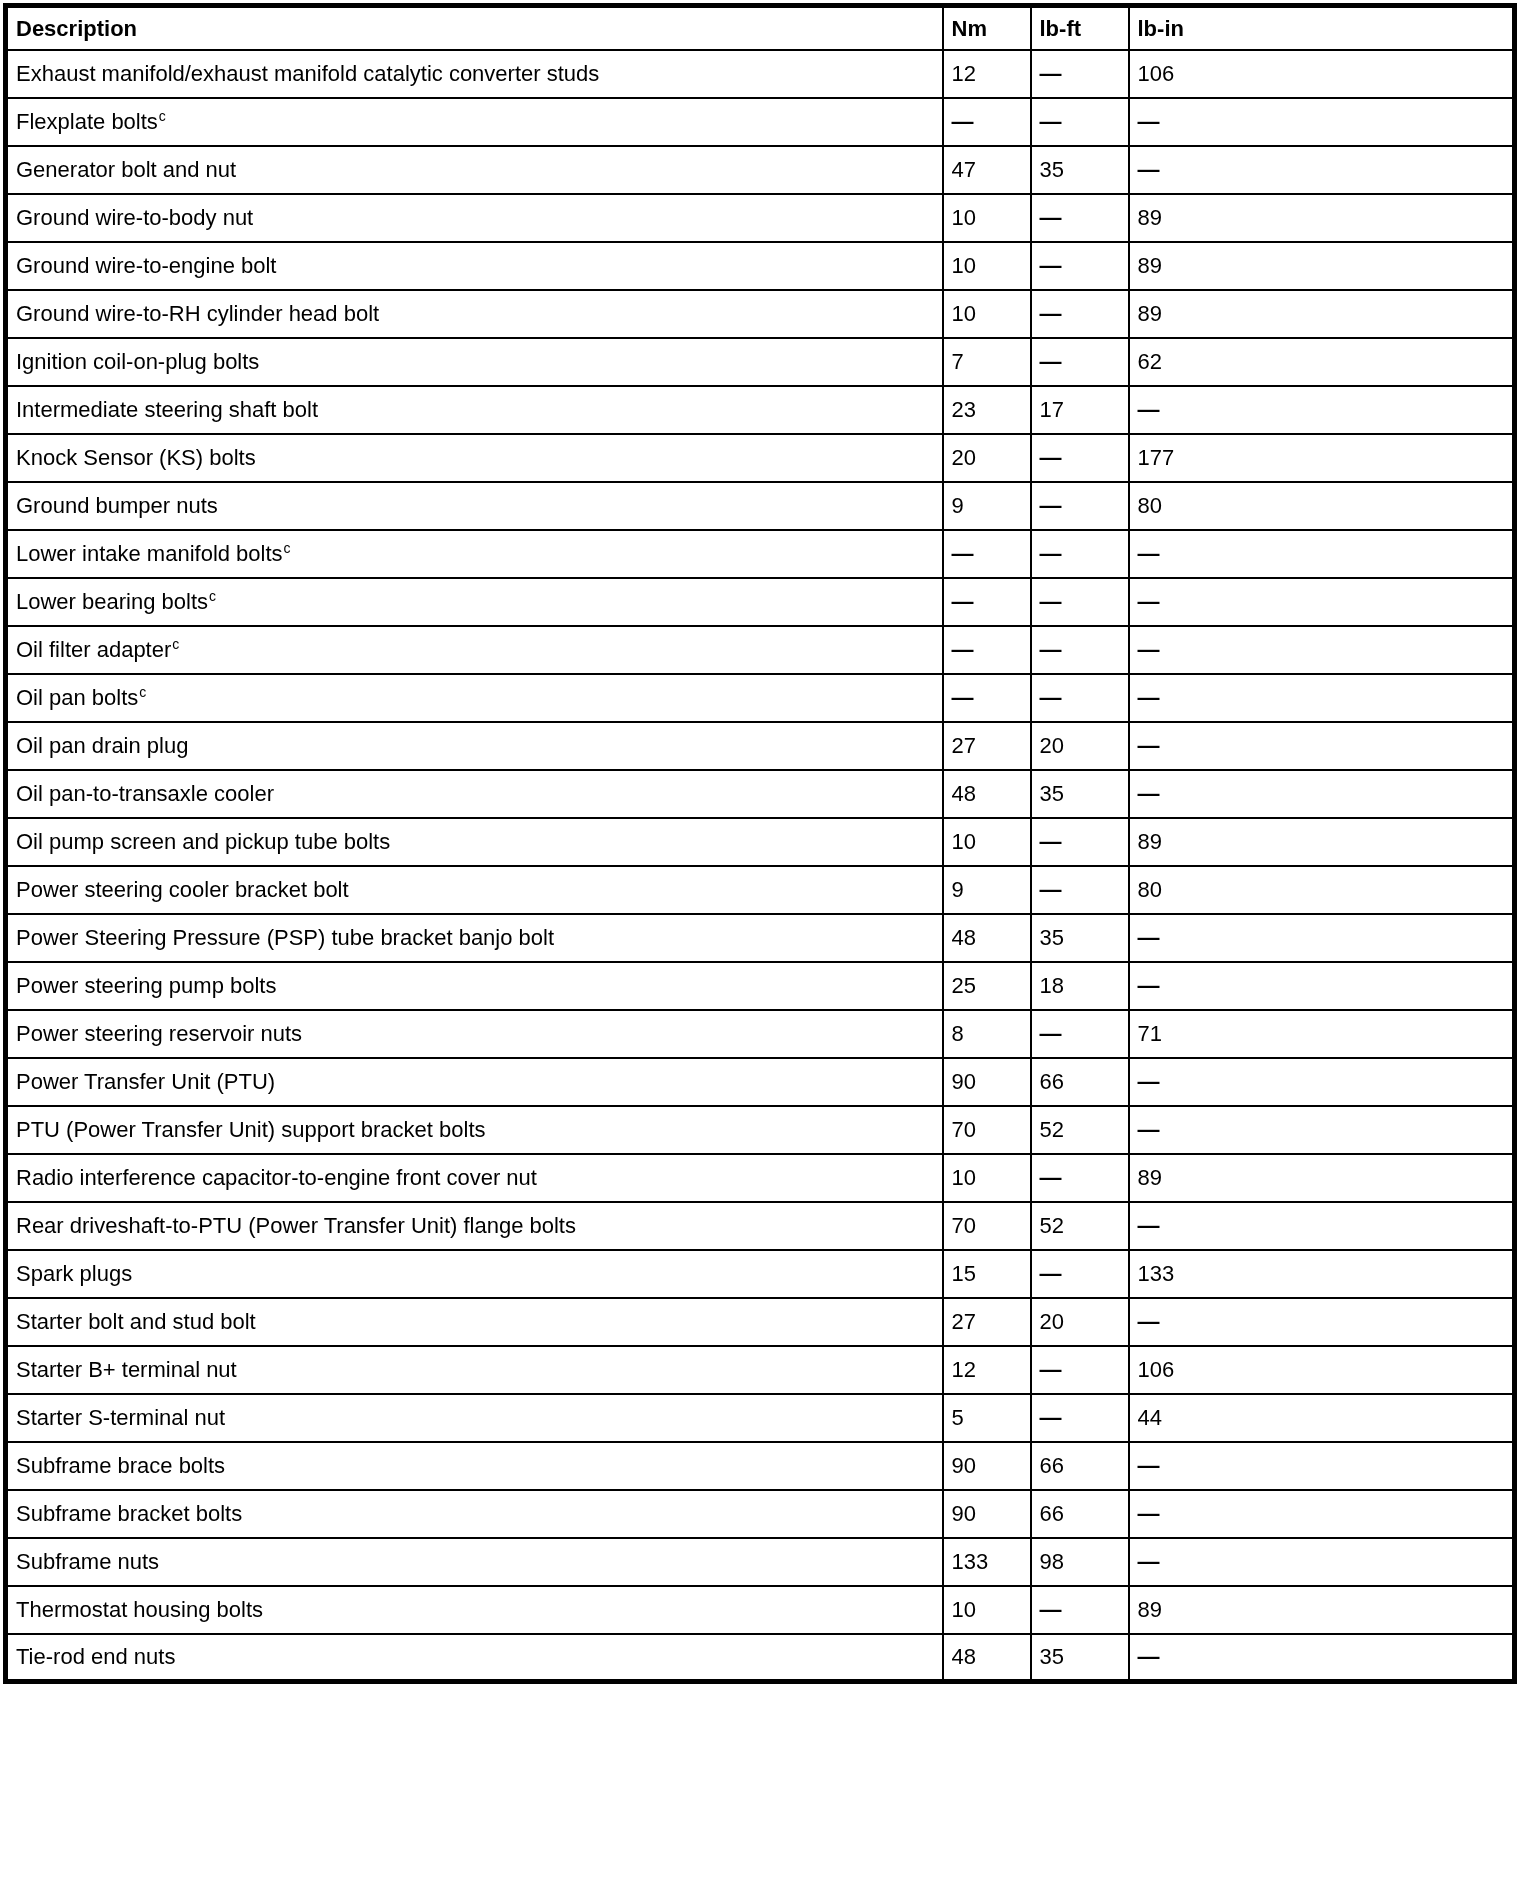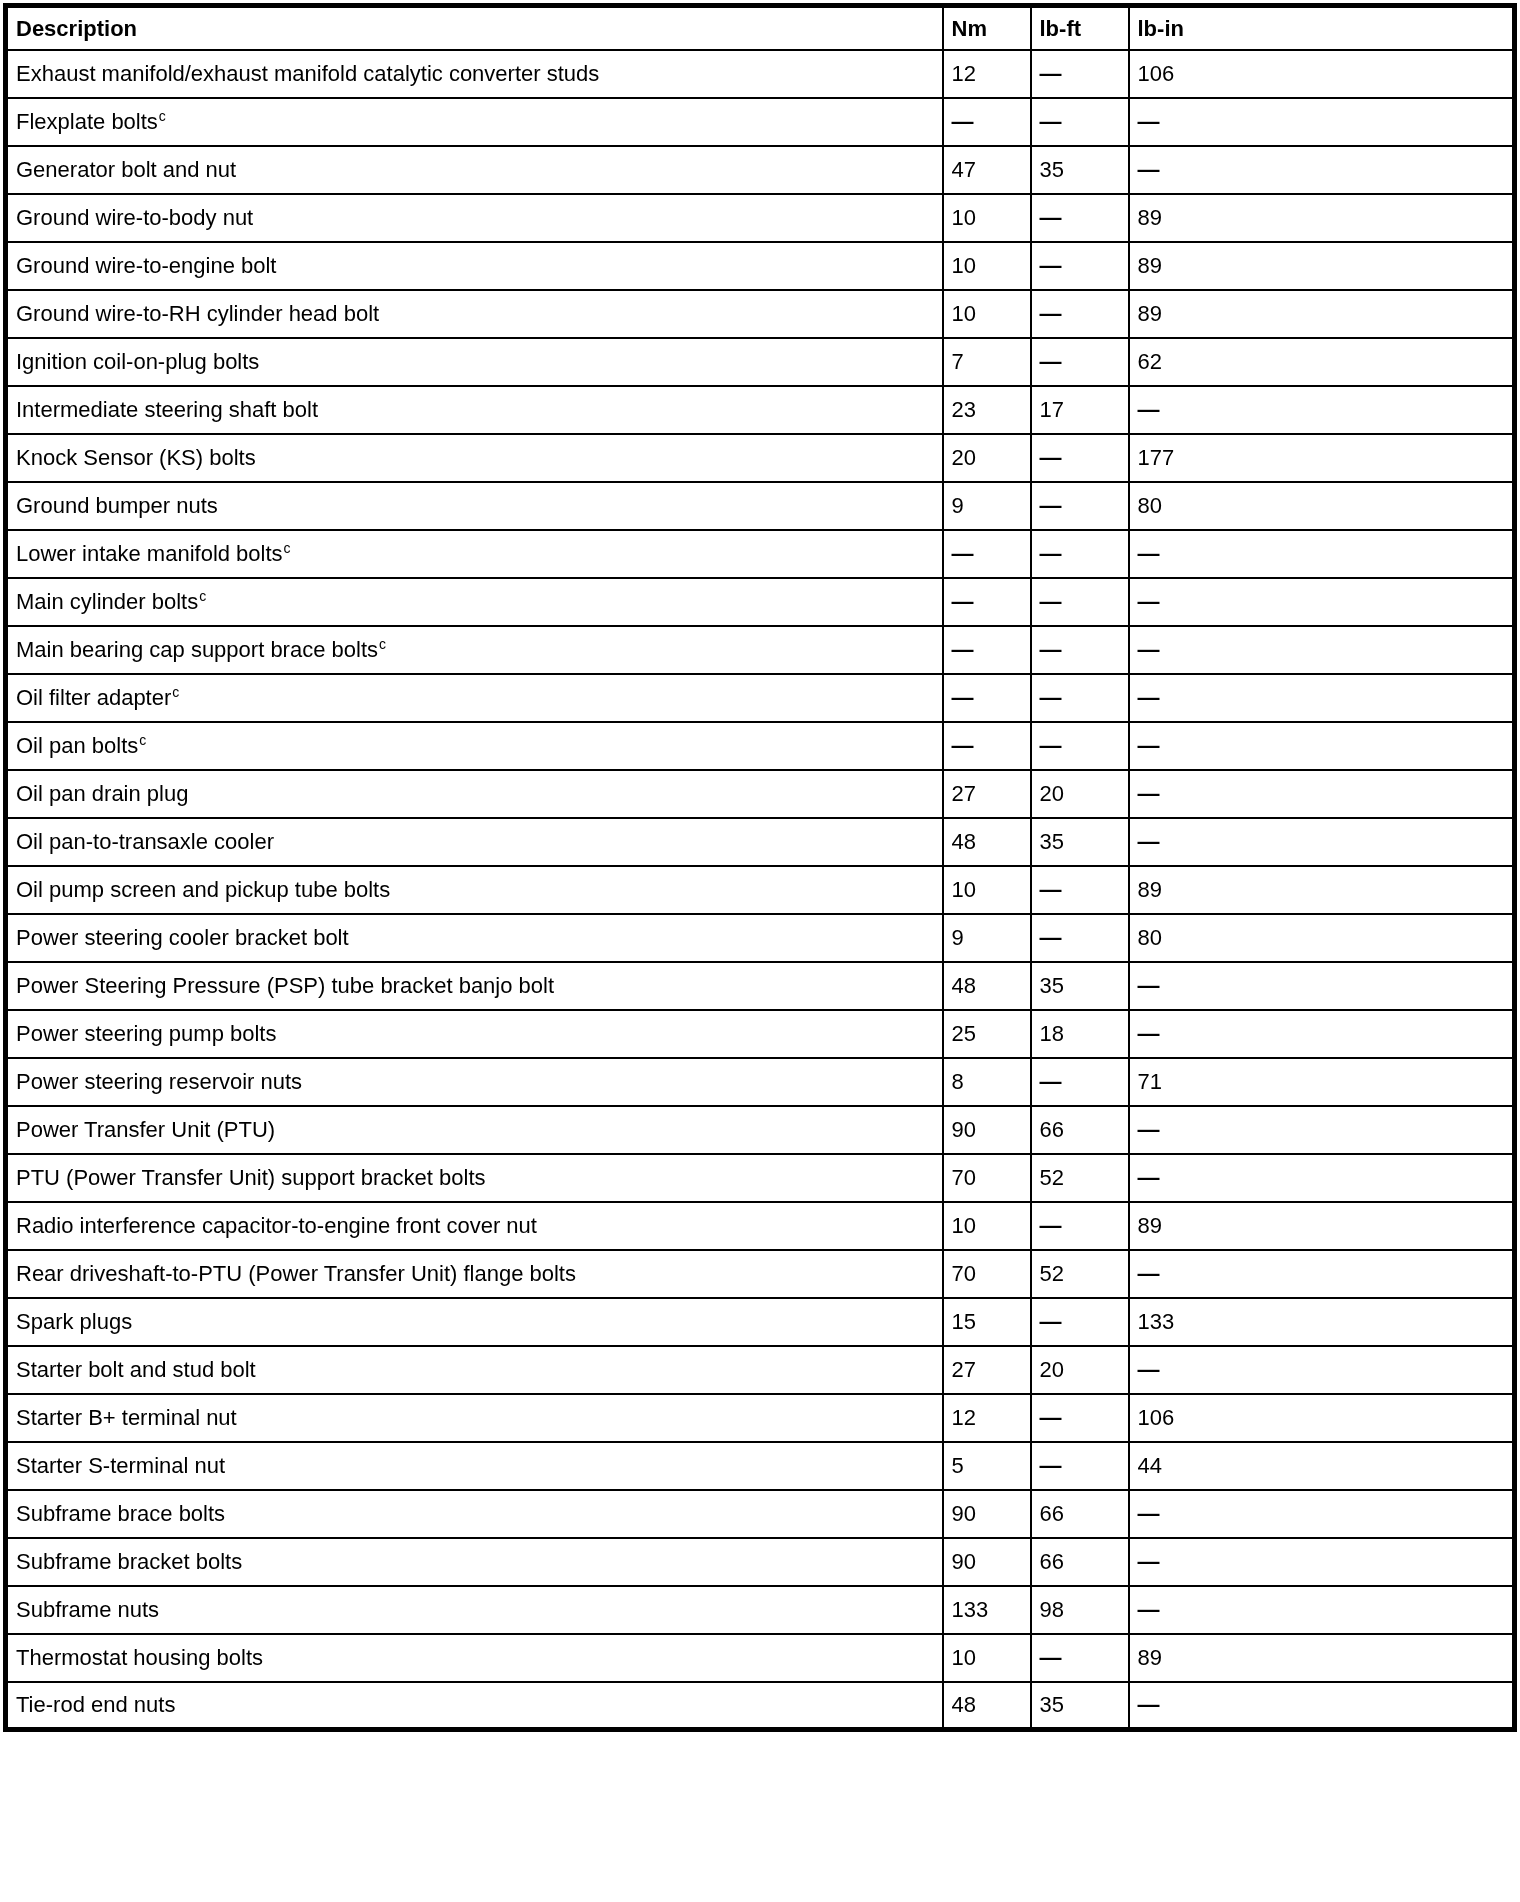--- a/index.html
+++ b/index.html
@@ -131,27 +131,21 @@
     <td class="val dash">—</td>
     <td class="val">80</td>
   </tr>
         <tr>
     <td class="desc"><span>Lower intake manifold bolts</span><sup class="note">c</sup></td>
     <td class="val dash">—</td>
     <td class="val dash">—</td>
     <td class="val dash">—</td>
   </tr>
         <tr>
-    <td class="desc"><span>Main cylinder bolts</span><sup class="note">c</sup></td>
-    <td class="val dash">—</td>
-    <td class="val dash">—</td>
-    <td class="val dash">—</td>
-  </tr>
-        <tr>
-    <td class="desc"><span>Main bearing cap support brace bolts</span><sup class="note">c</sup></td>
+    <td class="desc"><span>Lower bearing bolts</span><sup class="note">c</sup></td>
     <td class="val dash">—</td>
     <td class="val dash">—</td>
     <td class="val dash">—</td>
   </tr>
         <tr>
     <td class="desc"><span>Oil filter adapter</span><sup class="note">c</sup></td>
     <td class="val dash">—</td>
     <td class="val dash">—</td>
     <td class="val dash">—</td>
   </tr>

